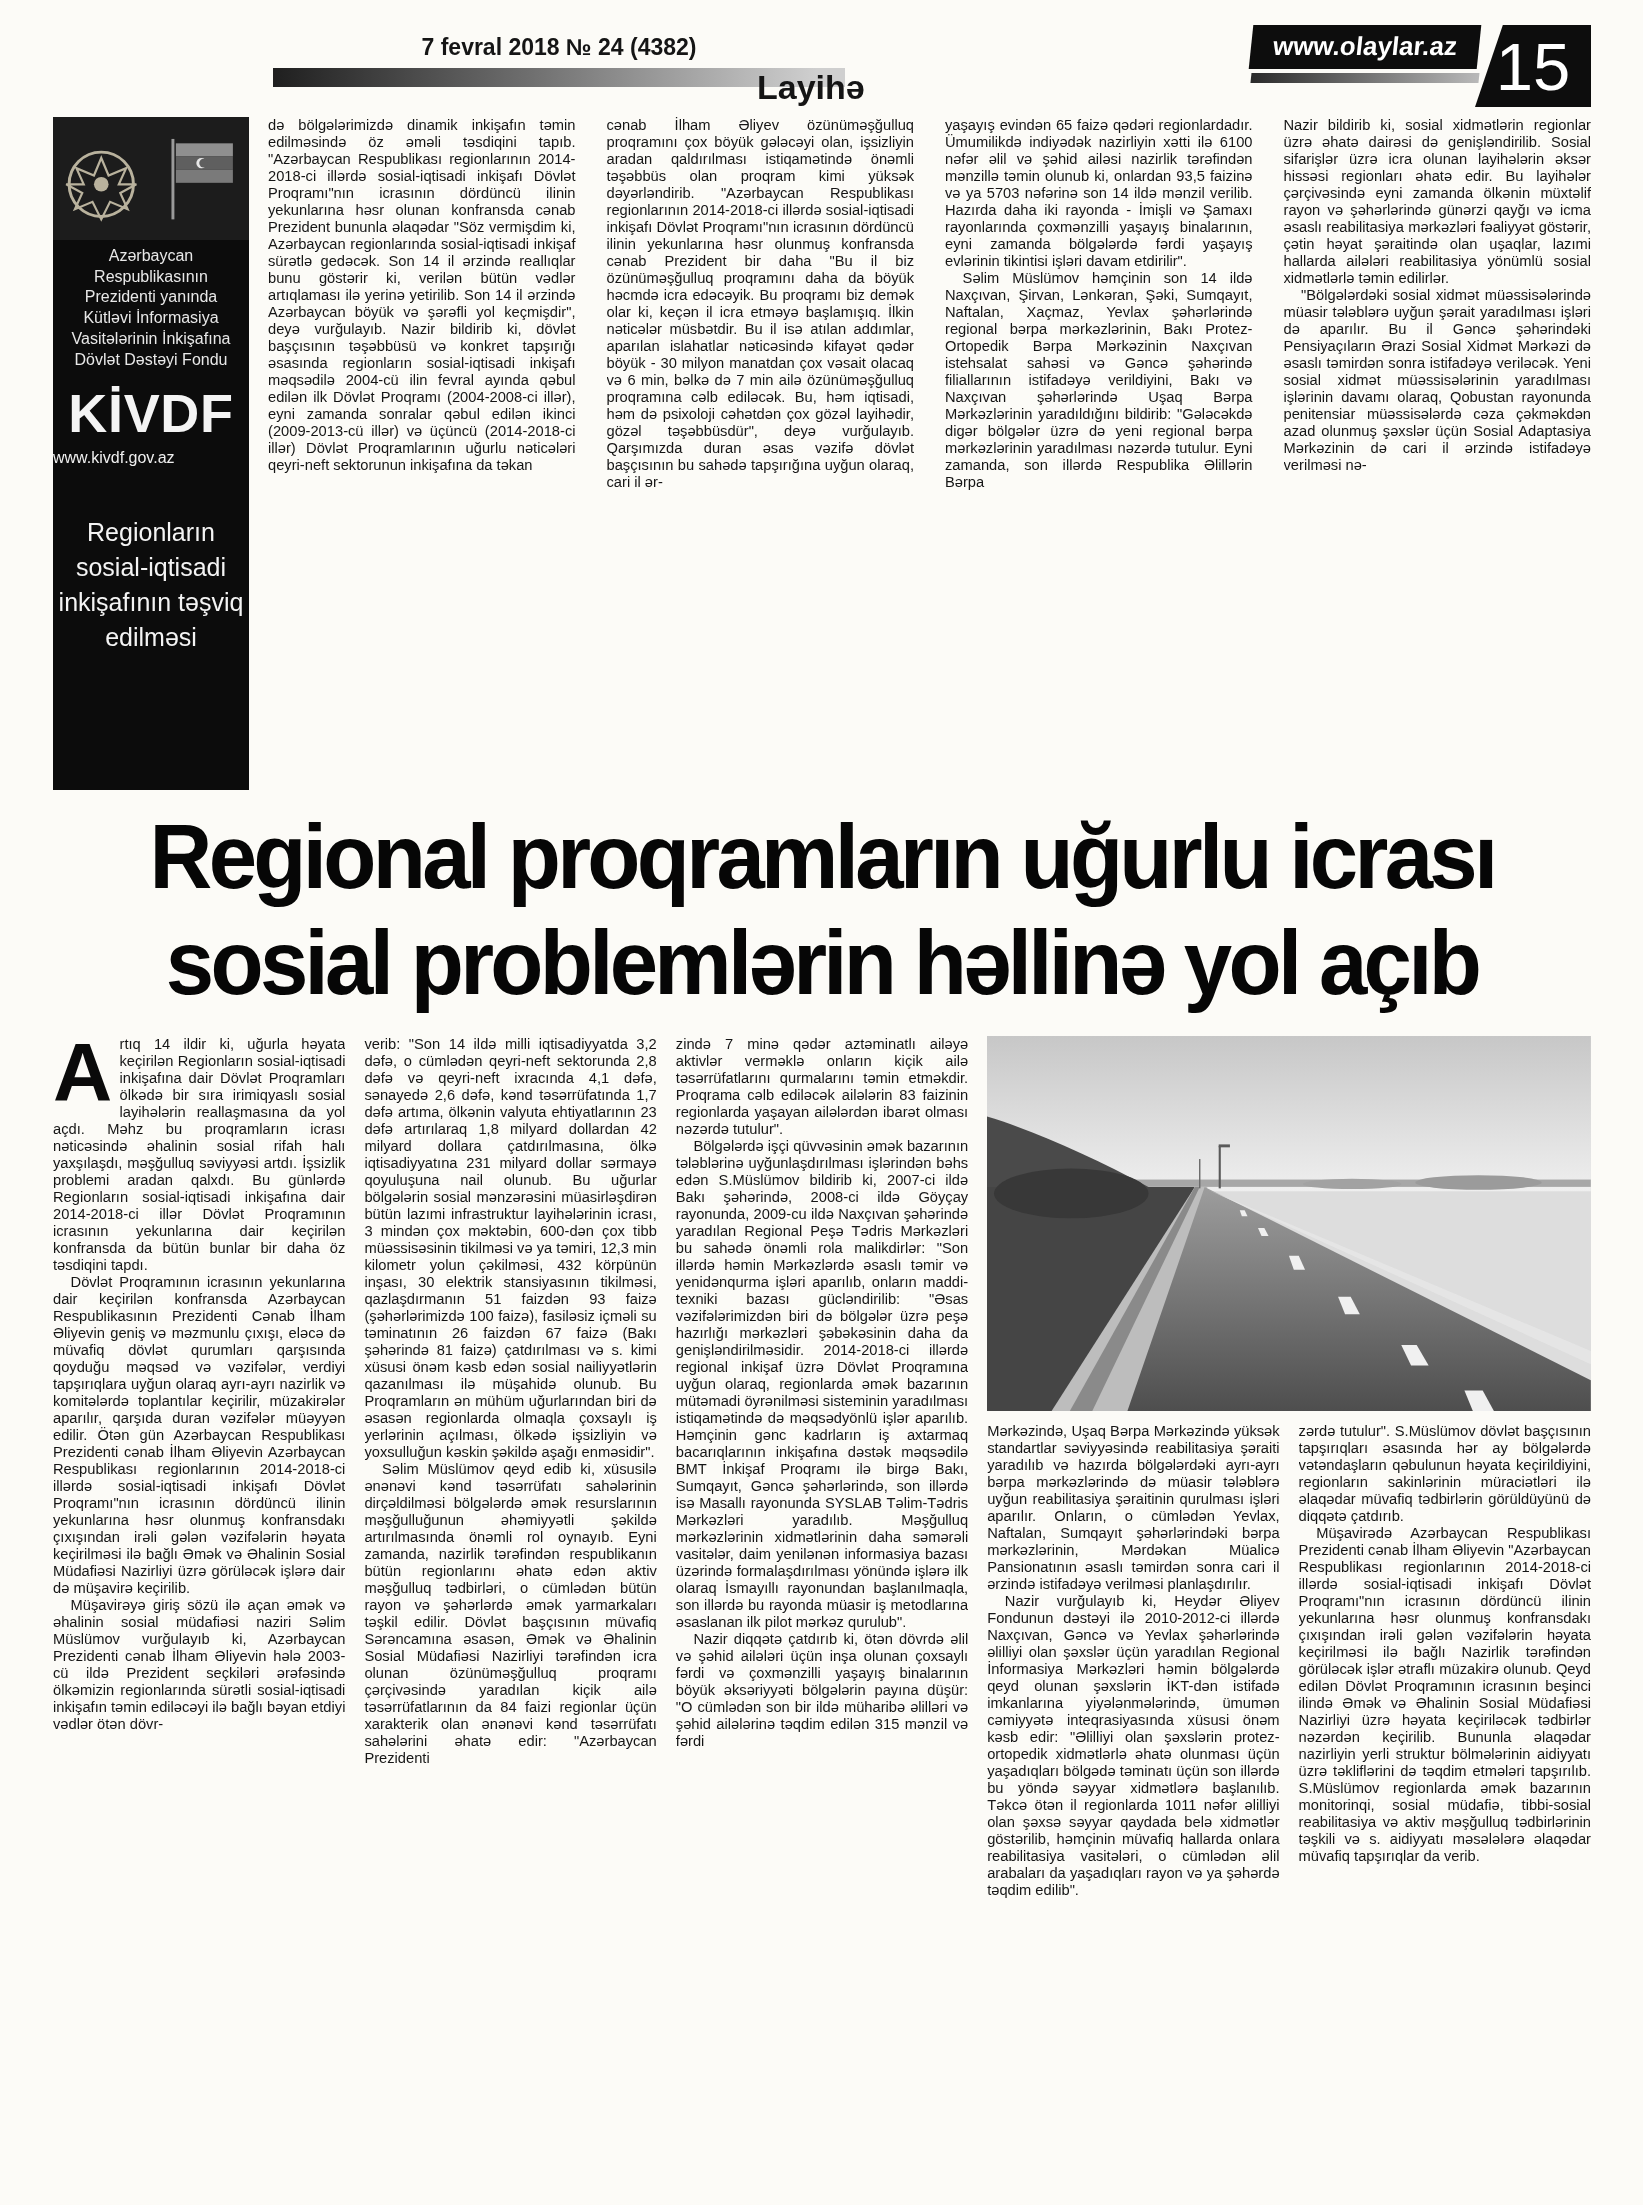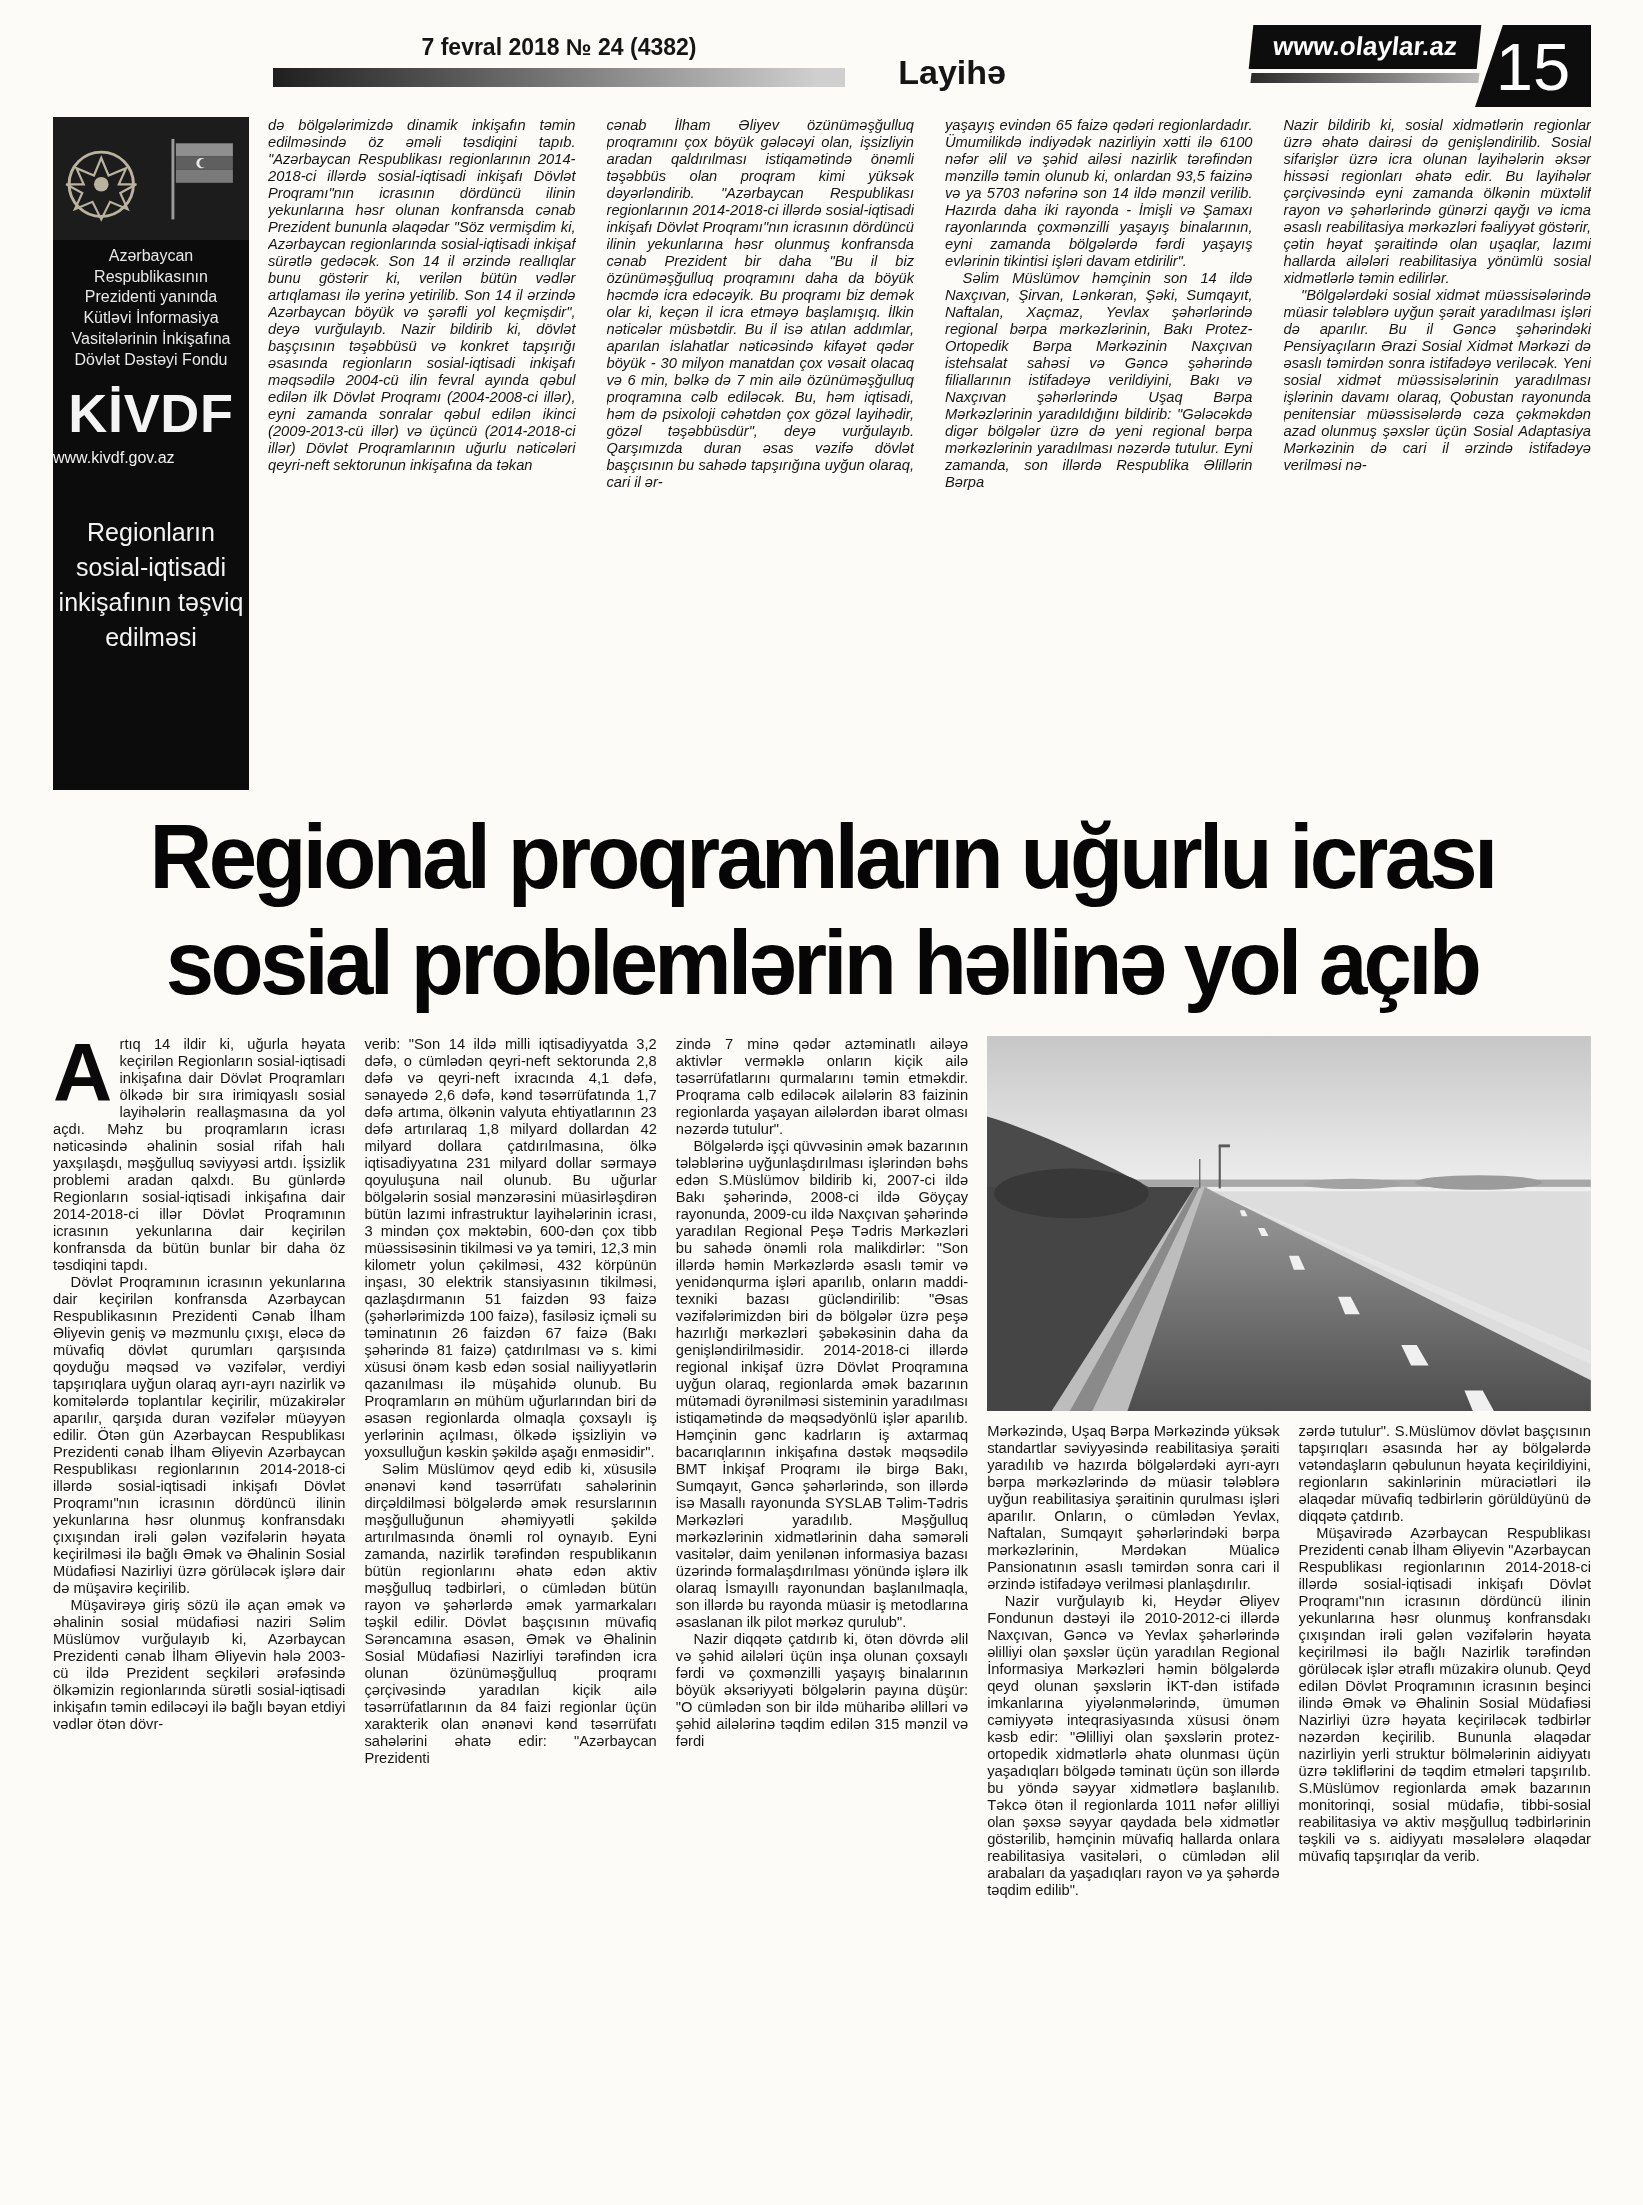--- a/index.html
+++ b/index.html
@@ -18,21 +18,21 @@
   }
   .head-strip{
     position:absolute; left:220px; top:43px; width:572px; height:19px;
     background:linear-gradient(90deg,#1f1f1f,#6f6f6f 45%,#cfcfcf 95%);
   }
   .dateline{
     position:absolute; left:220px; top:8.8px; width:572px; text-align:center;
     font-weight:bold; font-size:23px;
   }
   .section-label{
-    position:absolute; left:704px; top:28px; width:249px; text-align:right;
+    position:absolute; left:704px; top:43px; width:249px; text-align:left;
     font-weight:bold; font-size:34px; letter-spacing:0px;
   }
   .mast-right{ position:absolute; right:0; top:0; display:flex; align-items:flex-start; }
   .site-wrap{ display:flex; flex-direction:column; }
   .site-bar{
     background:#0d0d0d; color:#fff; font-weight:bold; font-size:26px;
     padding:5.9px 22px 7.3px 22px; transform:skewX(-6deg);
   }
   .site-strip{ height:9.5px; margin-top:3.7px; background:linear-gradient(90deg,#2a2a2a,#b9b9b9); transform:skewX(-6deg); }
   .page-no{
@@ -52,21 +52,21 @@
     font-size:16px; line-height:1.3; text-align:center; padding:5.9px 8.8px 0 8.8px; color:#e8e8e8;
   }
   .kivdf-acronym{
     font-size:54px; font-weight:bold; text-align:center; letter-spacing:0.7px; margin:11.7px 0 4.4px 0;
   }
   .kivdf-site{ text-align:left; font-size:16px; margin-bottom:7.3px; color:#f0f0f0; }
   .kivdf-slogan{
     margin-top:41px; font-size:25px; line-height:1.4; text-align:center; padding:0 4.4px;
   }
   .top-cols{
-    flex:1; display:grid; grid-template-columns:repeat(4,1fr); gap:31px; overflow:hidden;font-style:italic;
+    flex:1; display:grid; grid-template-columns:repeat(4,1fr); gap:31px; overflow:hidden;
   }
   .col{ overflow:hidden; }
   .col p{
     font-size:14.7px; line-height:17px; text-align:justify;
     text-indent:17.6px; hyphens:auto; -webkit-hyphens:auto;
   }
   .col p.nf{ text-indent:0; }
   
   .headline{ margin-top:11.7px; text-align:center; }
   .headline span{

